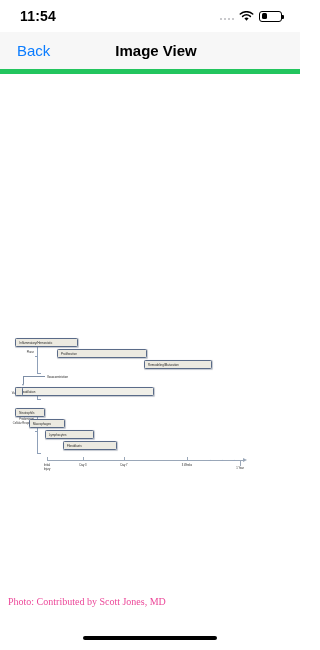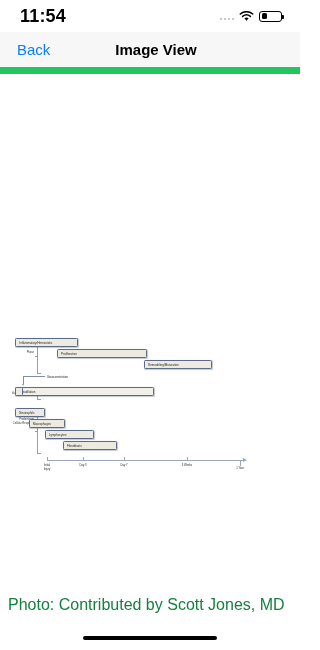--- a/index.html
+++ b/index.html
@@ -12,21 +12,21 @@
   }
 
   
   .statusbar {
     height:32px; width:100%;
     display:flex; align-items:center; justify-content:space-between;
     padding:0 18px 0 20px;
     background:#ffffff;
   }
   .status-time {
-    font-size:18px; font-weight:bold; color:#000;
+    font-size:14px; font-weight:bold; color:#000;
     letter-spacing:0.2px;
   }
   .status-right { display:flex; align-items:center; gap:5px; }
   .sig-dots { display:flex; align-items:flex-end; gap:1.5px; height:8px; }
   .sig-dots i {
     display:block; width:2.5px; height:2.5px; border-radius:50%;
     background:#b8b8bd;
   }
   .wifi { position:relative; width:15px; height:11px; }
   .wifi svg { display:block; }
@@ -37,21 +37,21 @@
   .batt::after {
     content:""; position:absolute; right:-3px; top:3px;
     width:1.6px; height:4px; background:#000; border-radius:0 1px 1px 0;
   }
   .batt .lvl { height:100%; background:#000; border-radius:1.5px; width:30%; }
 
   
   .navbar {
     height:42px; width:100%;
     background:#f7f7f7;
-    border-bottom:7px solid #22c55e;
+    border-bottom:5px solid #22c55e;
     display:flex; align-items:center;
     position:relative;
   }
   .nav-back {
     font-size:15px; color:#0a7cff; padding-left:17px;
     cursor:pointer; background:none; border:none;
     font-family:"Liberation Sans", sans-serif;
   }
   .nav-title {
     position:absolute; left:12px; right:0; text-align:center;
@@ -180,23 +180,23 @@
     font-size:4px;
     color:#8fa3c0;
     line-height:1;
   }
 
   
   .caption {
     position:absolute;
     left:8px;
     top:522px;
-    font-size:16px;
-    color:#15803d;
-    font-family:Liberation Sans, sans-serif;
+    font-size:10px;
+    color:#ec4899;
+    font-family:Liberation Serif, serif;
   }
 
   
   .home-indicator {
     position:absolute;
     bottom:9px; left:50%;
     transform:translateX(-50%);
     width:134px; height:4.5px;
     background:#000; border-radius:3px;
   }

